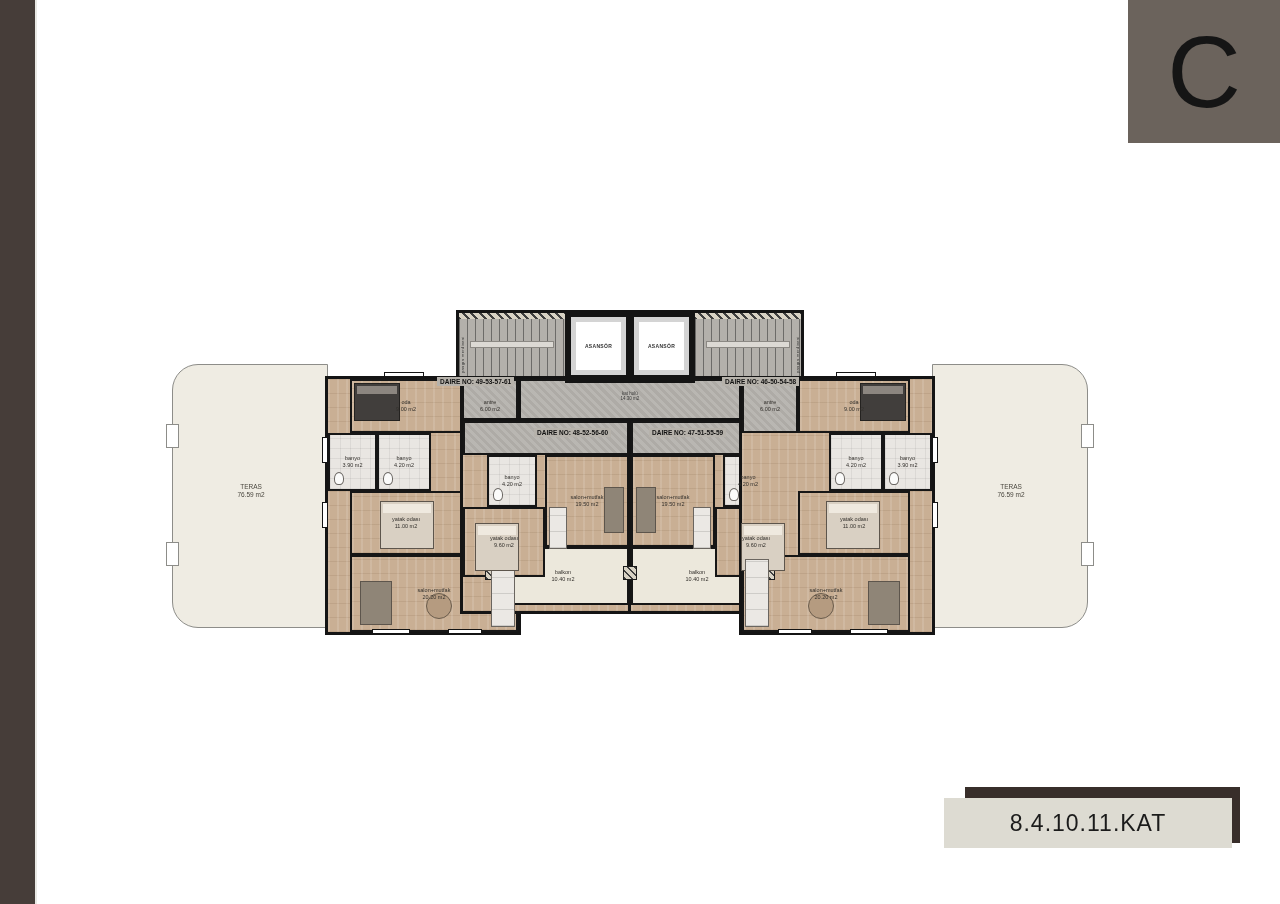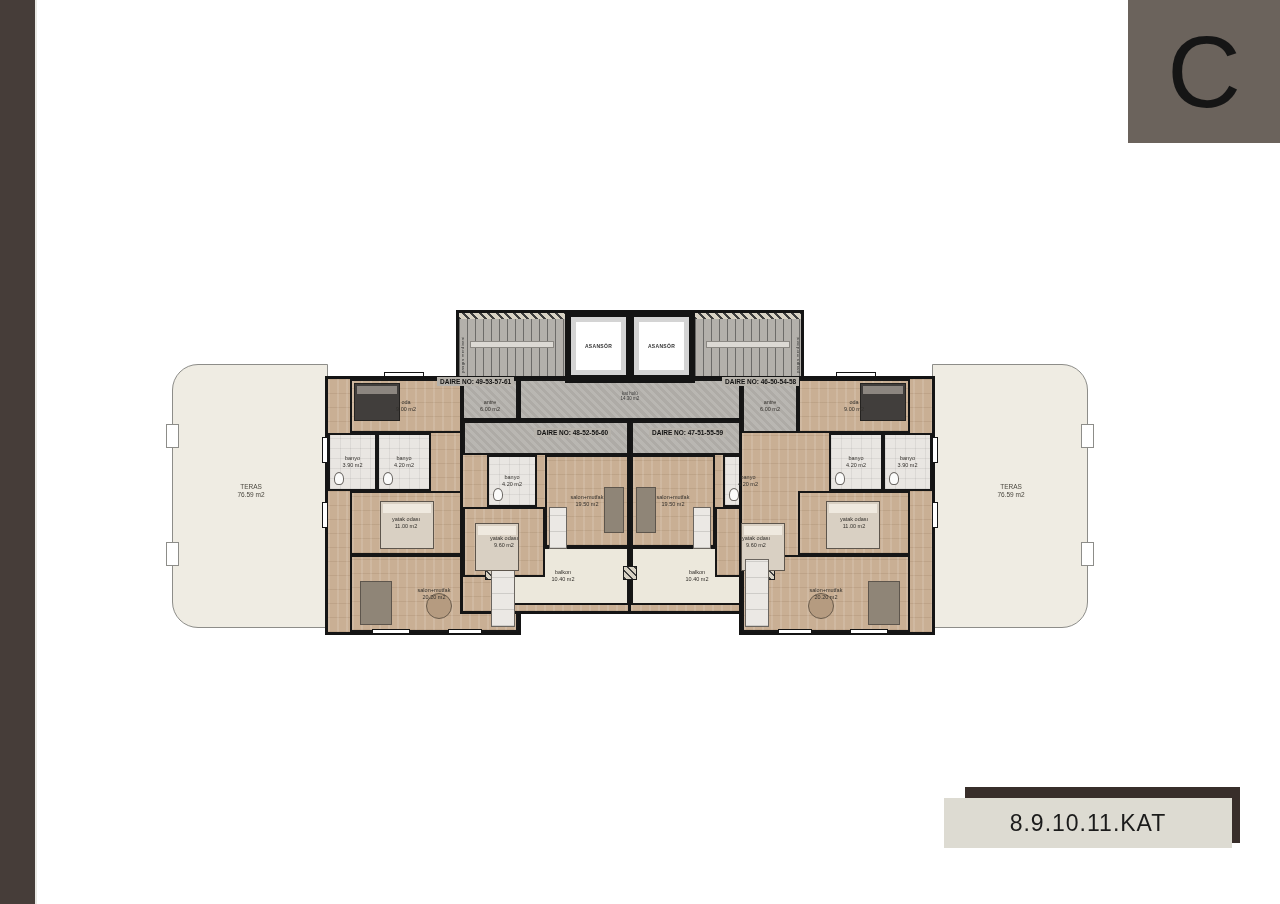--- a/index.html
+++ b/index.html
@@ -280,14 +280,14 @@
   <div class="abs win" style="left:372px;top:629px;width:38px;height:5px;"></div>
   <div class="abs win" style="left:448px;top:629px;width:34px;height:5px;"></div>
   <div class="abs win" style="left:850px;top:629px;width:38px;height:5px;"></div>
   <div class="abs win" style="left:778px;top:629px;width:34px;height:5px;"></div>
   <div class="abs win" style="left:384px;top:372px;width:40px;height:5px;"></div>
   <div class="abs win" style="left:836px;top:372px;width:40px;height:5px;"></div>
 </div>
 
 <div class="abs badge-shadow"></div>
 <div class="abs badge-face">
-  <span>8.9.10.11.KAT</span>
+  <span>8.4.10.11.KAT</span>
 </div>
 
 </body></html>

